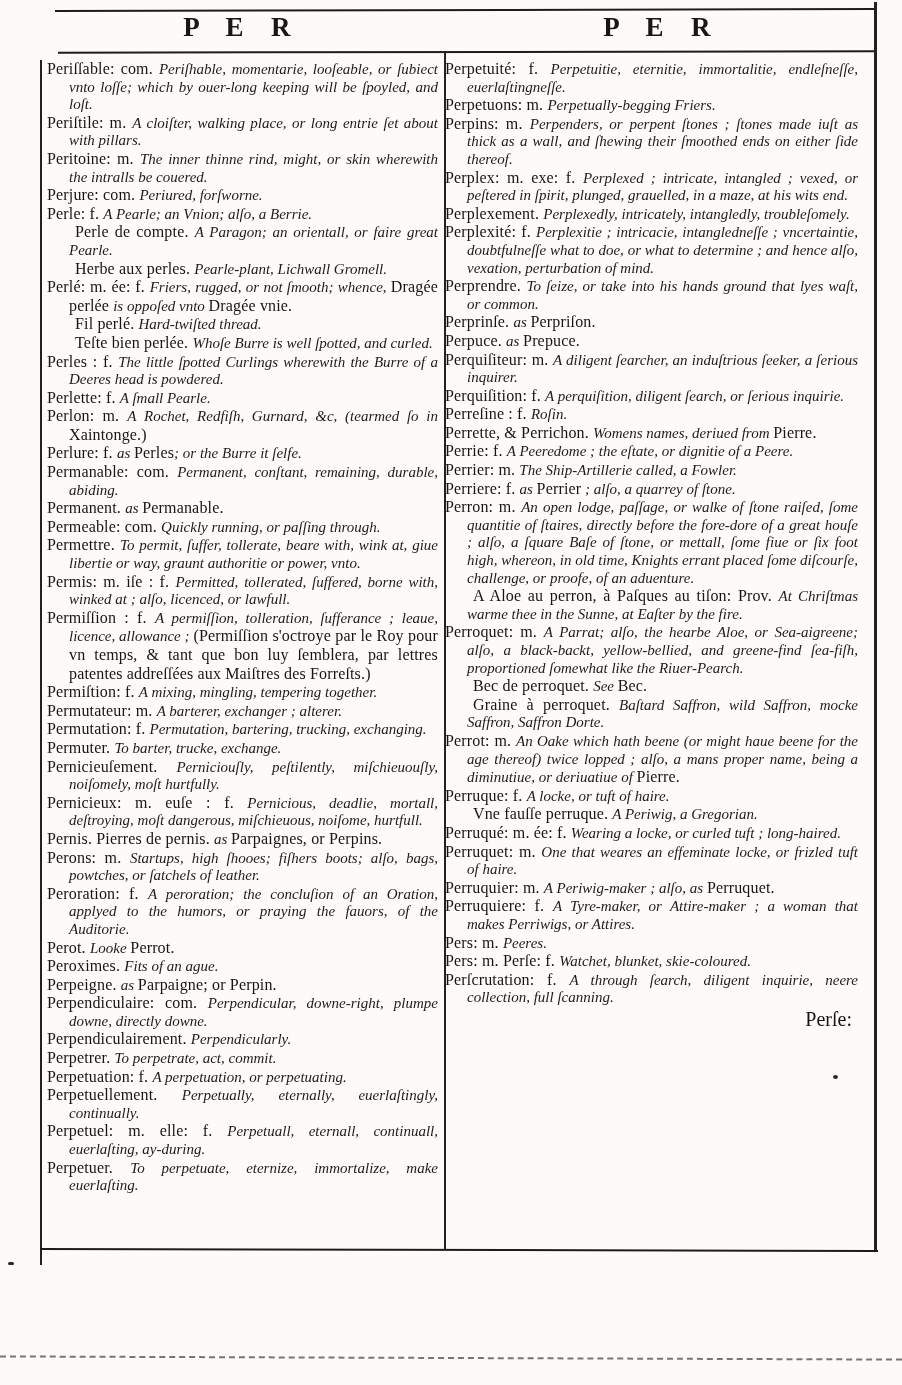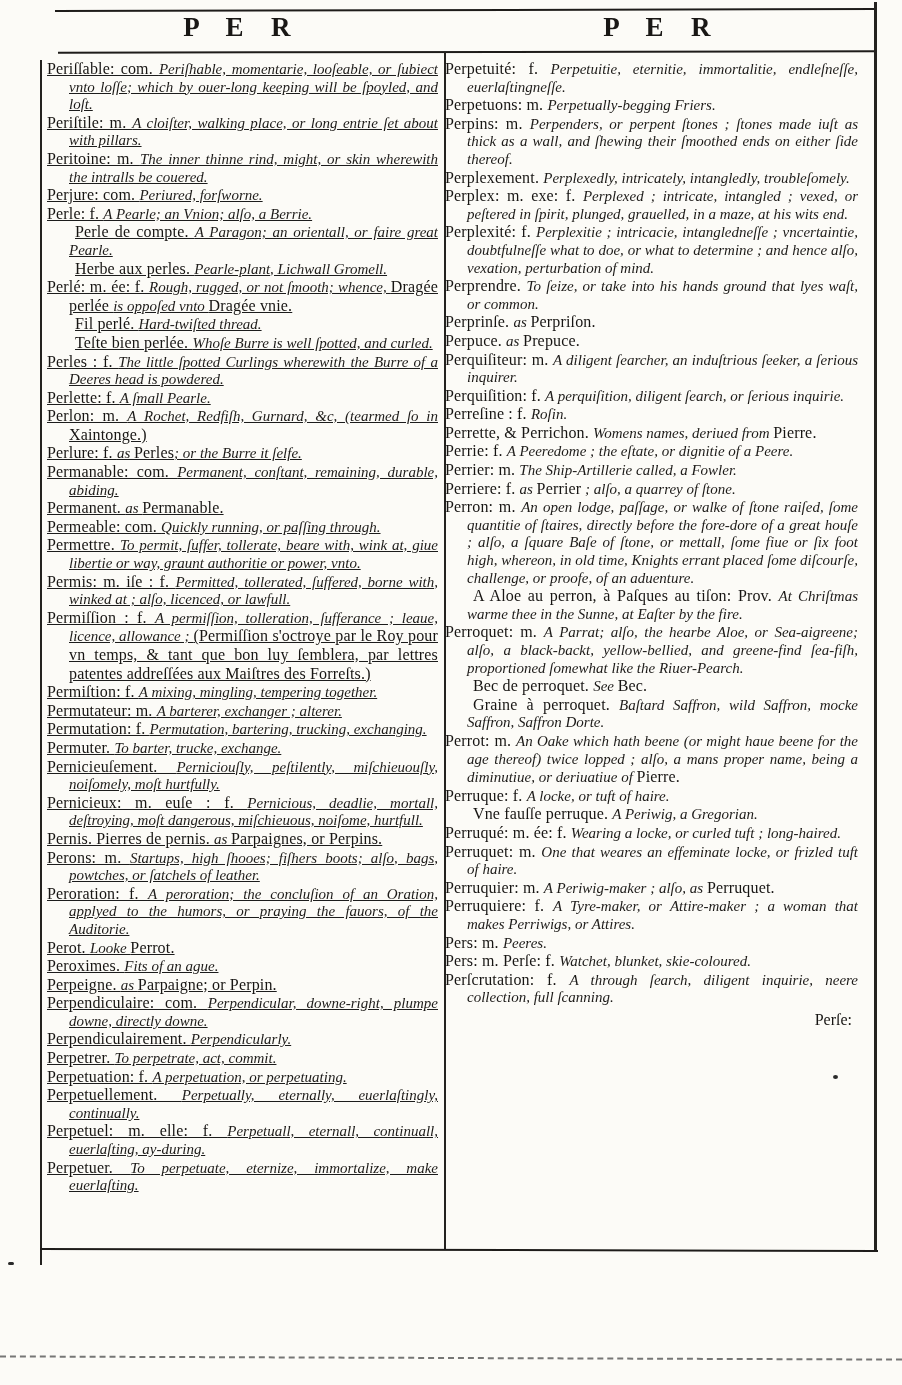--- a/index.html
+++ b/index.html
@@ -23,32 +23,32 @@
     position:absolute;top:12px;height:36px;
     font-size:27px;font-weight:700;letter-spacing:0.38em;
     text-align:center;color:#191715;
   }
   .rh-left{left:40px;width:404px;}
   .rh-right{left:450px;width:424px;}
   .column{
     position:absolute;top:60px;height:1190px;overflow:hidden;
     font-size:15px;line-height:17.6px;
   }
-  .col-left{left:47px;width:391px;text-decoration:underline;}
+  .col-left{left:47px;width:391px;}
   .col-right{left:445px;width:413px;}
   .entry{
     margin:0;padding-left:22px;text-indent:-22px;text-align:justify;
   }
   .entry.sub{text-indent:6px;}
   .head{
     font-style:normal;font-size:16px;letter-spacing:0.01em;color:#171513;
   }
   .def{font-style:italic;color:#1d1b19;}
   .catchword{
-    margin:4px 6px 0 0;text-align:right;font-size:16px;color:#171513;
+    margin:4px 6px 0 0;text-align:right;font-size:20px;color:#171513;
   }
   .scan-edge{
     position:absolute;top:1357px;left:0;width:902px;height:0;
     border-top:2px dashed #4a4a4a;opacity:0.75;transform:rotate(0.2deg);
   }
   .speck{position:absolute;background:#2a2a2a;border-radius:50%;}
   .speck-a{left:833px;top:1075px;width:5px;height:4px;}
   .speck-b{left:8px;top:1262px;width:6px;height:3px;border-radius:2px;}
 </style>
 </head>
@@ -69,21 +69,21 @@
 
   <div class="column col-left">
     <div id="entries-left">
         <p class="entry"><span class="head">Periſſable: com. </span><span class="def">Periſhable, momentarie, looſeable, or ſubiect vnto loſſe; which by ouer-long keeping will be ſpoyled, and loſt.</span></p>
         <p class="entry"><span class="head">Periſtile: m. </span><span class="def">A cloiſter, walking place, or long entrie ſet about with pillars.</span></p>
         <p class="entry"><span class="head">Peritoine: m. </span><span class="def">The inner thinne rind, might, or skin wherewith the intralls be couered.</span></p>
         <p class="entry"><span class="head">Perjure: com. </span><span class="def">Periured, forſworne.</span></p>
         <p class="entry"><span class="head">Perle: f. </span><span class="def">A Pearle; an Vnion; alſo, a Berrie.</span></p>
         <p class="entry sub"><span class="head">Perle de compte. </span><span class="def">A Paragon; an orientall, or faire great Pearle.</span></p>
         <p class="entry sub"><span class="head">Herbe aux perles. </span><span class="def">Pearle-plant, Lichwall Gromell.</span></p>
-        <p class="entry"><span class="head">Perlé: m. ée: f. </span><span class="def">Rough, rugged, or not ſmooth; whence, </span><span class="head">Dragée perlée </span><span class="def">is oppoſed vnto </span><span class="head">Dragée vnie.</span></p>
+        <p class="entry"><span class="head">Perlé: m. ée: f. </span><span class="def">Friers, rugged, or not ſmooth; whence, </span><span class="head">Dragée perlée </span><span class="def">is oppoſed vnto </span><span class="head">Dragée vnie.</span></p>
         <p class="entry sub"><span class="head">Fil perlé. </span><span class="def">Hard-twiſted thread.</span></p>
         <p class="entry sub"><span class="head">Teſte bien perlée. </span><span class="def">Whoſe Burre is well ſpotted, and curled.</span></p>
         <p class="entry"><span class="head">Perles : f. </span><span class="def">The little ſpotted Curlings wherewith the Burre of a Deeres head is powdered.</span></p>
         <p class="entry"><span class="head">Perlette: f. </span><span class="def">A ſmall Pearle.</span></p>
         <p class="entry"><span class="head">Perlon: m. </span><span class="def">A Rochet, Redfiſh, Gurnard, &amp;c, (tearmed ſo in </span><span class="head">Xaintonge.)</span></p>
         <p class="entry"><span class="head">Perlure: f. </span><span class="def">as </span><span class="head">Perles</span><span class="def">; or the Burre it ſelfe.</span></p>
         <p class="entry"><span class="head">Permanable: com. </span><span class="def">Permanent, conſtant, remaining, durable, abiding.</span></p>
         <p class="entry"><span class="head">Permanent. </span><span class="def">as </span><span class="head">Permanable.</span></p>
         <p class="entry"><span class="head">Permeable: com. </span><span class="def">Quickly running, or paſſing through.</span></p>
         <p class="entry"><span class="head">Permettre. </span><span class="def">To permit, ſuffer, tollerate, beare with, wink at, giue libertie or way, graunt authoritie or power, vnto.</span></p>
@@ -109,22 +109,22 @@
         <p class="entry"><span class="head">Perpetuel: m. elle: f. </span><span class="def">Perpetuall, eternall, continuall, euerlaſting, ay-during.</span></p>
         <p class="entry"><span class="head">Perpetuer. </span><span class="def">To perpetuate, eternize, immortalize, make euerlaſting.</span></p>
       </div>
   </div>
 
   <div class="column col-right">
     <div id="entries-right">
         <p class="entry"><span class="head">Perpetuité: f. </span><span class="def">Perpetuitie, eternitie, immortalitie, endleſneſſe, euerlaſtingneſſe.</span></p>
         <p class="entry"><span class="head">Perpetuons: m. </span><span class="def">Perpetually-begging Friers.</span></p>
         <p class="entry"><span class="head">Perpins: m. </span><span class="def">Perpenders, or perpent ſtones ; ſtones made iuſt as thick as a wall, and ſhewing their ſmoothed ends on either ſide thereof.</span></p>
+        <p class="entry"><span class="head">Perplex: m. exe: f. </span><span class="def">Perplexed ; intricate, intangled ; vexed, or peſtered in ſpirit, plunged, grauelled, in a maze, at his wits end.</span></p>
         <p class="entry"><span class="head">Perplexement. </span><span class="def">Perplexedly, intricately, intangledly, troubleſomely.</span></p>
-        <p class="entry"><span class="head">Perplex: m. exe: f. </span><span class="def">Perplexed ; intricate, intangled ; vexed, or peſtered in ſpirit, plunged, grauelled, in a maze, at his wits end.</span></p>
         <p class="entry"><span class="head">Perplexité: f. </span><span class="def">Perplexitie ; intricacie, intangledneſſe ; vncertaintie, doubtfulneſſe what to doe, or what to determine ; and hence alſo, vexation, perturbation of mind.</span></p>
         <p class="entry"><span class="head">Perprendre. </span><span class="def">To ſeize, or take into his hands ground that lyes waſt, or common.</span></p>
         <p class="entry"><span class="head">Perprinſe. </span><span class="def">as </span><span class="head">Perpriſon.</span></p>
         <p class="entry"><span class="head">Perpuce. </span><span class="def">as </span><span class="head">Prepuce.</span></p>
         <p class="entry"><span class="head">Perquiſiteur: m. </span><span class="def">A diligent ſearcher, an induſtrious ſeeker, a ſerious inquirer.</span></p>
         <p class="entry"><span class="head">Perquiſition: f. </span><span class="def">A perquiſition, diligent ſearch, or ſerious inquirie.</span></p>
         <p class="entry"><span class="head">Perreſine : f. </span><span class="def">Roſin.</span></p>
         <p class="entry"><span class="head">Perrette, &amp; Perrichon. </span><span class="def">Womens names, deriued from </span><span class="head">Pierre.</span></p>
         <p class="entry"><span class="head">Perrie: f. </span><span class="def">A Peeredome ; the eſtate, or dignitie of a Peere.</span></p>
         <p class="entry"><span class="head">Perrier: m. </span><span class="def">The Ship-Artillerie called, a Fowler.</span></p>

